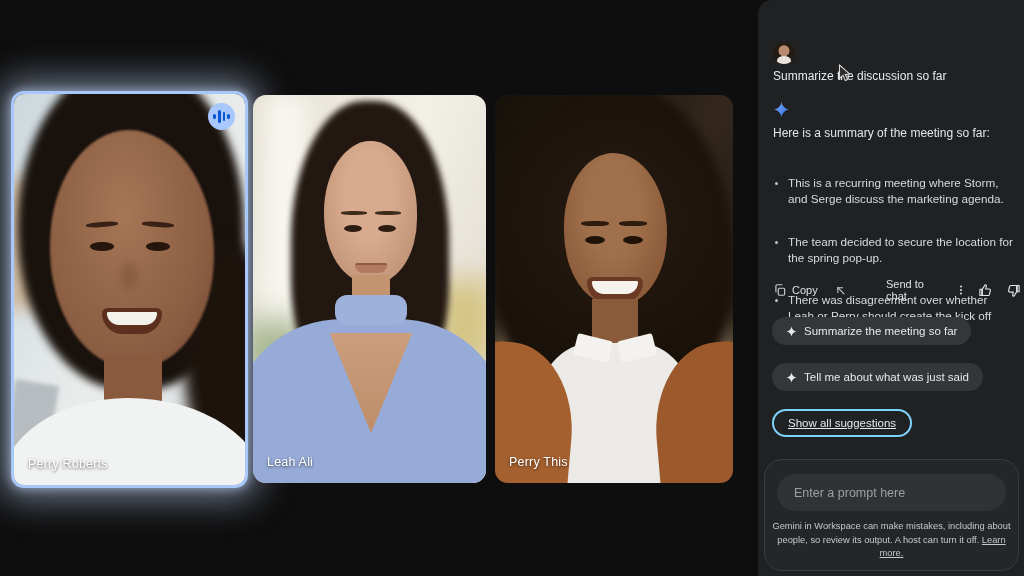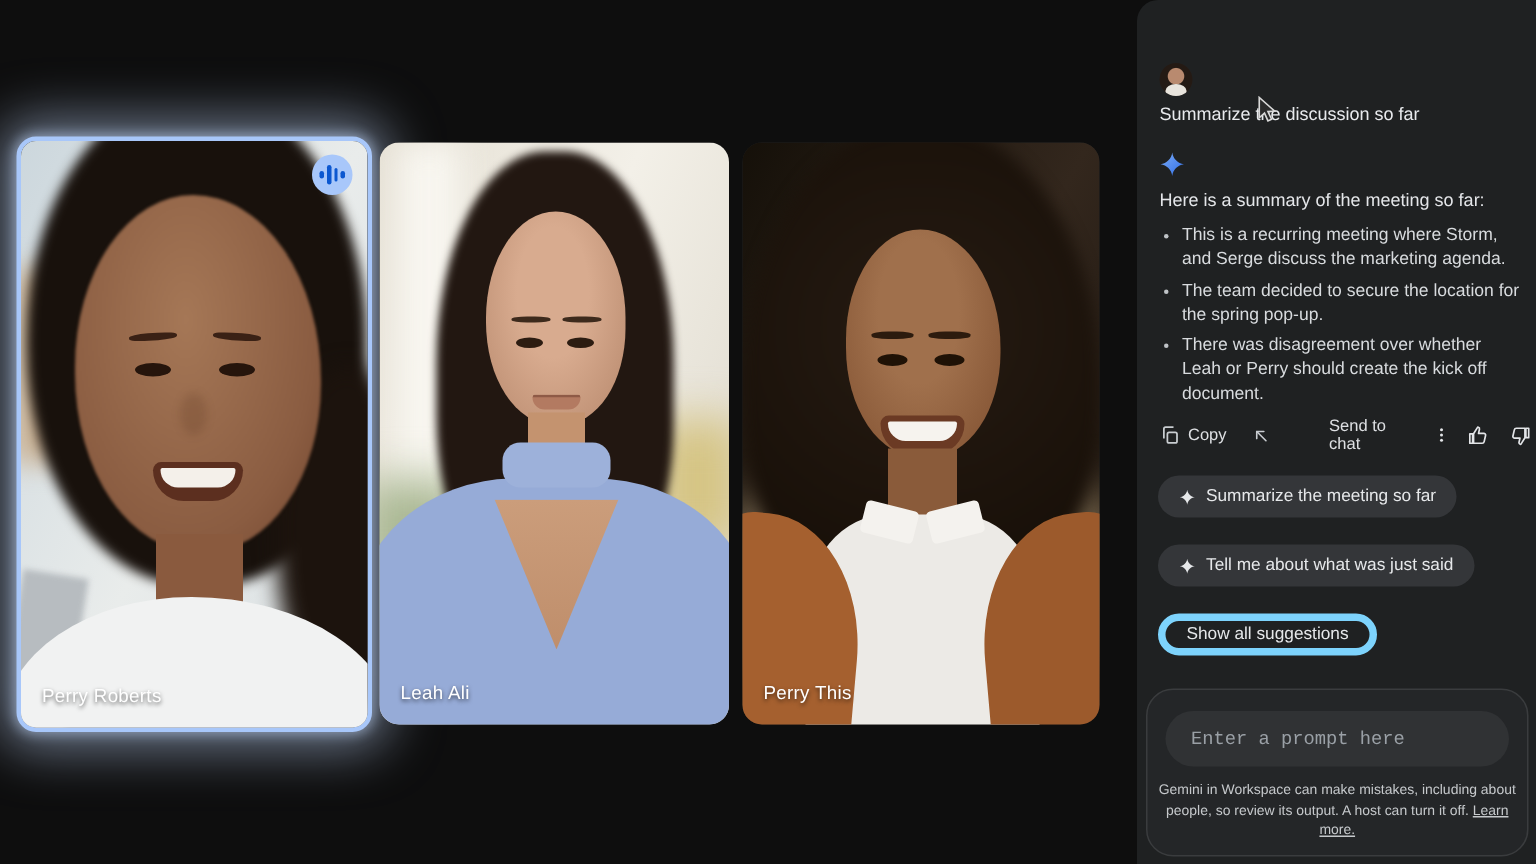--- a/index.html
+++ b/index.html
@@ -98,39 +98,39 @@
             background:radial-gradient(circle at 50% 40%, #b98a6f 0%, #b98a6f 30%, #241a14 34%, #241a14 100%); }
   .avatar::after { content:""; position:absolute; left:4px; bottom:-1px; width:14px; height:9px; background:#e8e4dd; border-radius:50% 50% 0 0; }
 
   .user-msg { position:absolute; left:15px; top:69px; font-size:12px; color:#e8eaed; }
   .cursor { position:absolute; left:80px; top:64px; z-index:9; }
 
   .resp-sparkle { position:absolute; left:15px; top:101px; }
   .resp-intro { position:absolute; left:15px; top:126px; font-size:12px; color:#e4e6e9; }
   .resp-bullets { position:absolute; left:16px; top:149px; width:240px; }
   .resp-bullets ul { margin:0; padding-left:14px; list-style:disc outside; }
-  .resp-bullets li { font-size:11.7px; line-height:16.3px; color:#d8dbde; margin-bottom:4px; }
+  .resp-bullets li { font-size:11.7px; line-height:16.3px; color:#d8dbde; margin-bottom:4px;margin-top:26px; }
   .resp-bullets li::marker { color:#bfc3c7; font-size:10px; }
 
   .actions { position:absolute; left:15px; top:280px; height:20px; display:flex; align-items:center; color:#c9cdd1; }
   .action-btn { display:flex; align-items:center; gap:5px; font-size:11px; color:#dee0e3; cursor:pointer; }
   .action-btn svg { color:#c9cdd1; }
   .a-gap-lg { margin-left:17px;gap:40px; } .a-gap-md { margin-left:15px; } .a-gap-sm { margin-left:12px; }
 
   .chips { position:absolute; left:14px; top:317px; width:246px; }
   .chip { display:inline-flex; align-items:center; gap:7px; height:28px; padding:0 14px; border-radius:15px;
           background:#343639; color:#e6e8ea; font-size:11.5px; cursor:pointer; white-space:nowrap; }
   .chip-row { margin-bottom:8px; height:38px; }
-  .chip.outline { background:transparent; border:5px solid #7dd3fc; }
+  .chip.outline { background:transparent; border:2px solid #7dd3fc;text-decoration:underline; }
 
   .composer { position:absolute; left:6px; right:5px; top:459px; height:112px; border:1px solid #3a3c3e;
               border-radius:18px; background:#242628; }
   .prompt-pill { position:absolute; left:12px; right:12px; top:14px; height:37px; border-radius:20px; background:#303234; }
   .prompt-pill input { width:100%; height:100%; background:transparent; border:none; outline:none;
-                       color:#7dd3fc; font-size:12.5px; padding:0 17px; font-family:Liberation Mono, monospace; }
+                       color:#7dd3fc; font-size:12.5px; padding:0 17px; font-family:Liberation Sans, sans-serif; }
   .prompt-pill input::placeholder { color:#9aa0a6; }
   .disclaimer { position:absolute; left:7px; right:7px; top:60px; text-align:center; font-size:9.3px;
                 line-height:13.5px; color:#c6c9cc; }
   .disclaimer a { color:#c6c9cc; text-decoration:underline; cursor:pointer; }
 </style>
 </head>
 <body>
 
 <div class="screen">
 

